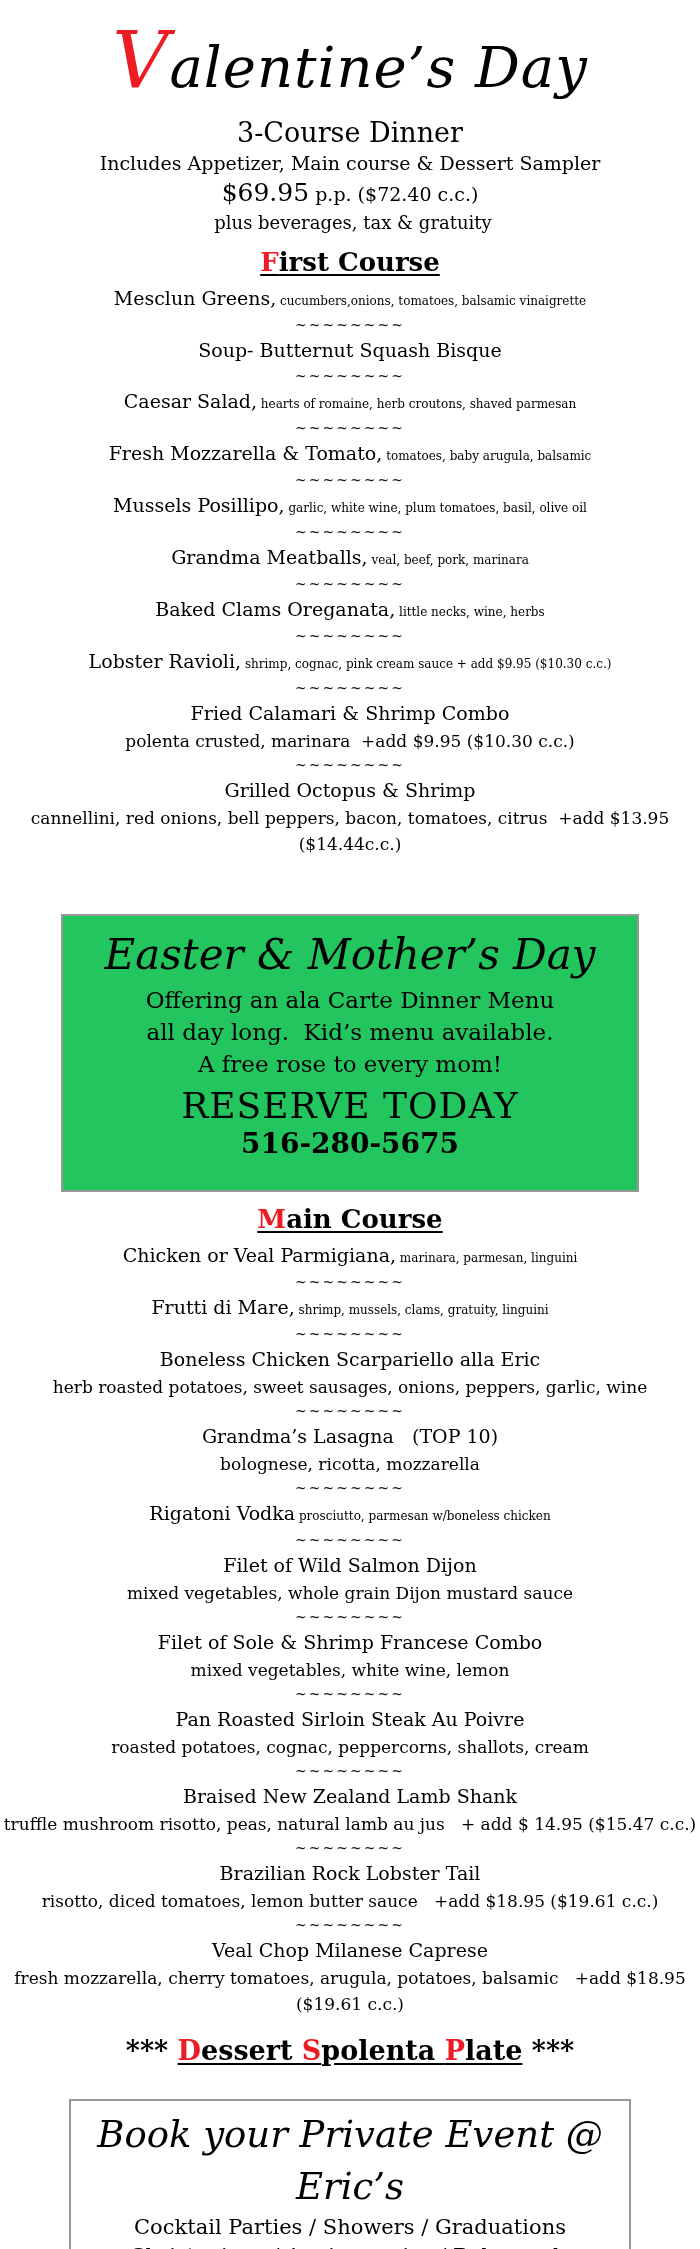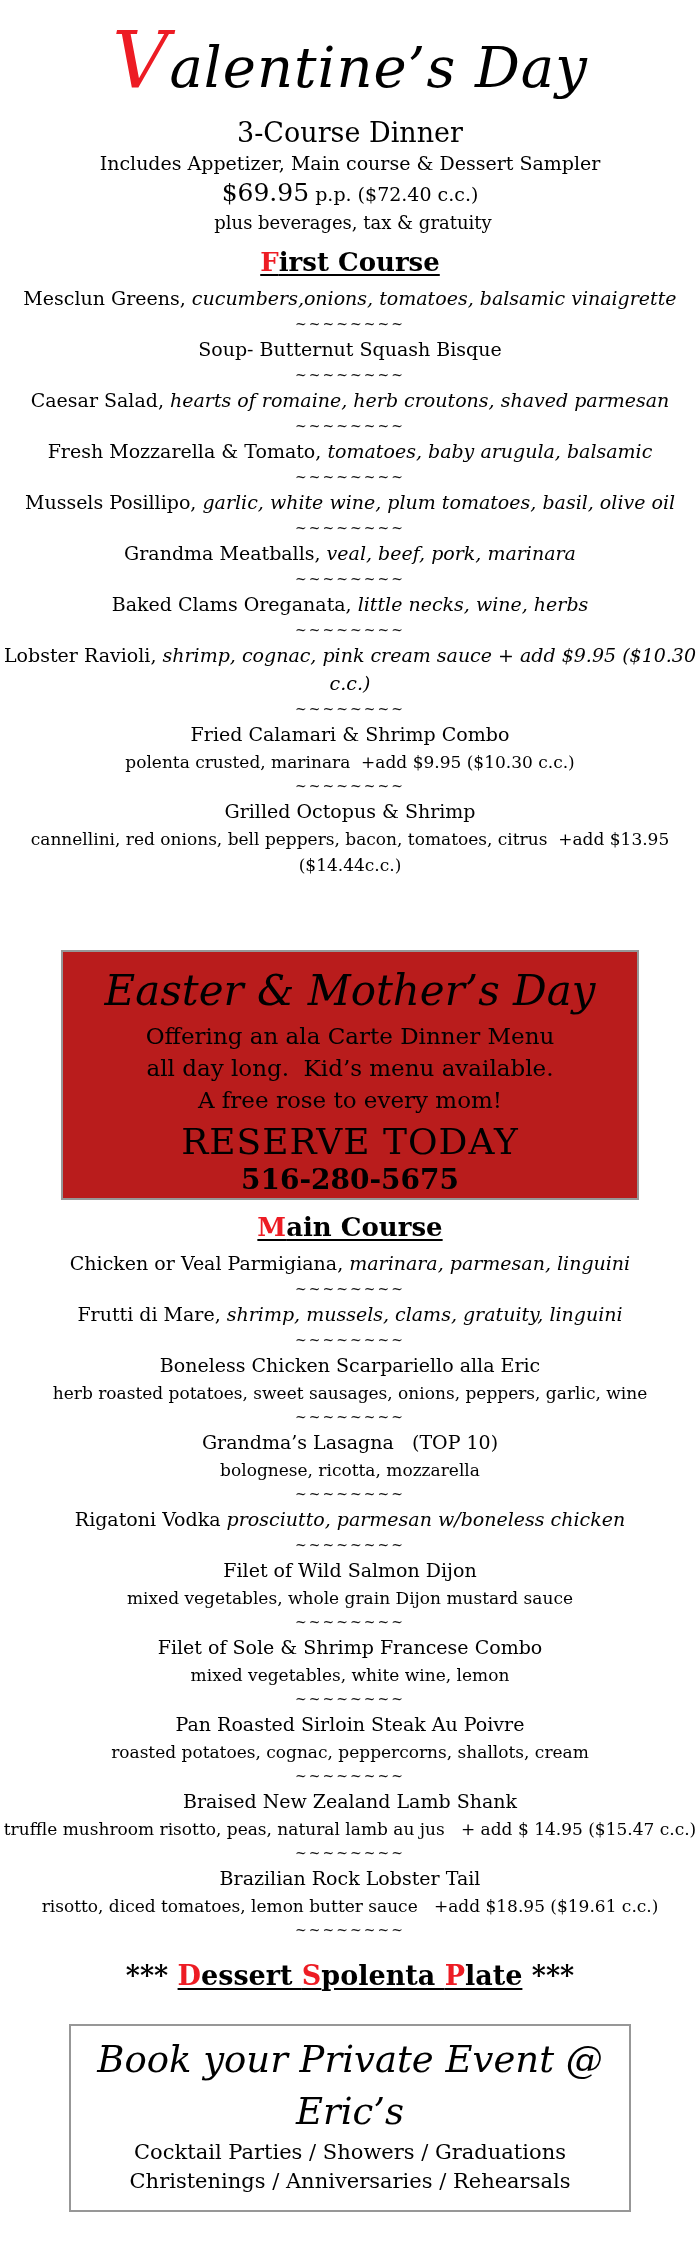--- a/index.html
+++ b/index.html
@@ -22,26 +22,26 @@
   .sub3{font-size:18px;line-height:25px;padding-left:6px;}
 
   
   .course-head{margin-top:11px;font-size:26px;font-weight:bold;line-height:33px;}
   .course-head .u{text-decoration:underline;text-underline-offset:3px;}
 
   
   .items{margin-top:6px;}
   .item-line{line-height:26px;}
   .nm{font-size:19px;white-space:pre-wrap;}
-  .ds{font-size:19px;white-space:pre-wrap;font-style:italic;}
+  .ds{font-size:12px;white-space:pre-wrap;}
   .subline{font-size:17px;line-height:26px;white-space:pre-wrap;}
   .sep{font-size:14px;line-height:23px;letter-spacing:2px;color:#111;}
 
   
-  .promo{margin:72px auto 0;width:558px;border:2px solid #979797;padding:10px 8px 0;background:#b91c1c;}
+  .promo{margin:57px auto 0;width:558px;border:2px solid #979797;padding:10px 8px 28px;background:#22c55e;}
   .promo-title{font-style:italic;font-size:42px;line-height:58px;}
   .promo-line{font-size:23px;line-height:32px;white-space:pre-wrap;}
   .promo-reserve{margin-top:6px;font-size:36px;line-height:40px;letter-spacing:1px;}
   .promo-phone{font-size:28px;line-height:36px;font-weight:bold;}
 
   .mc-head{}
 
   
   .dessert{margin-top:16px;font-size:27px;font-weight:bold;line-height:36px;}
   .dessert .u{text-decoration:underline;text-underline-offset:3px;}
@@ -138,20 +138,24 @@
     <div>
       <div class="item-line"><span class="nm">Braised New Zealand Lamb Shank</span></div>
       <div class="subline">truffle mushroom risotto, peas, natural lamb au jus   + add $ 14.95 ($15.47 c.c.)</div>
     </div>
     <div class="sep">~~~~~~~~</div>
     <div>
       <div class="item-line"><span class="nm">Brazilian Rock Lobster Tail</span></div>
       <div class="subline">risotto, diced tomatoes, lemon butter sauce   +add $18.95 ($19.61 c.c.)</div>
     </div>
     <div class="sep">~~~~~~~~</div>
+    <div>
+      <div class="item-line"><span class="nm">Veal Chop Milanese Caprese</span></div>
+      <div class="subline">fresh mozzarella, cherry tomatoes, arugula, potatoes, balsamic   +add $18.95 ($19.61 c.c.)</div>
+    </div>
   </div>
 
   <div class="dessert"><span class="pre">*** </span><span class="u"><span class="red pre">D</span><span class="pre">essert </span><span class="red pre">S</span><span class="pre">polenta </span><span class="red pre">P</span><span class="pre">late</span></span><span class="pre"> ***</span></div>
 
   <div class="event">
     <div class="event-title">Book your Private Event @ Eric’s</div>
     <div class="event-line">Cocktail Parties / Showers / Graduations</div>
     <div class="event-line">Christenings / Anniversaries / Rehearsals</div>
 
   </div>

